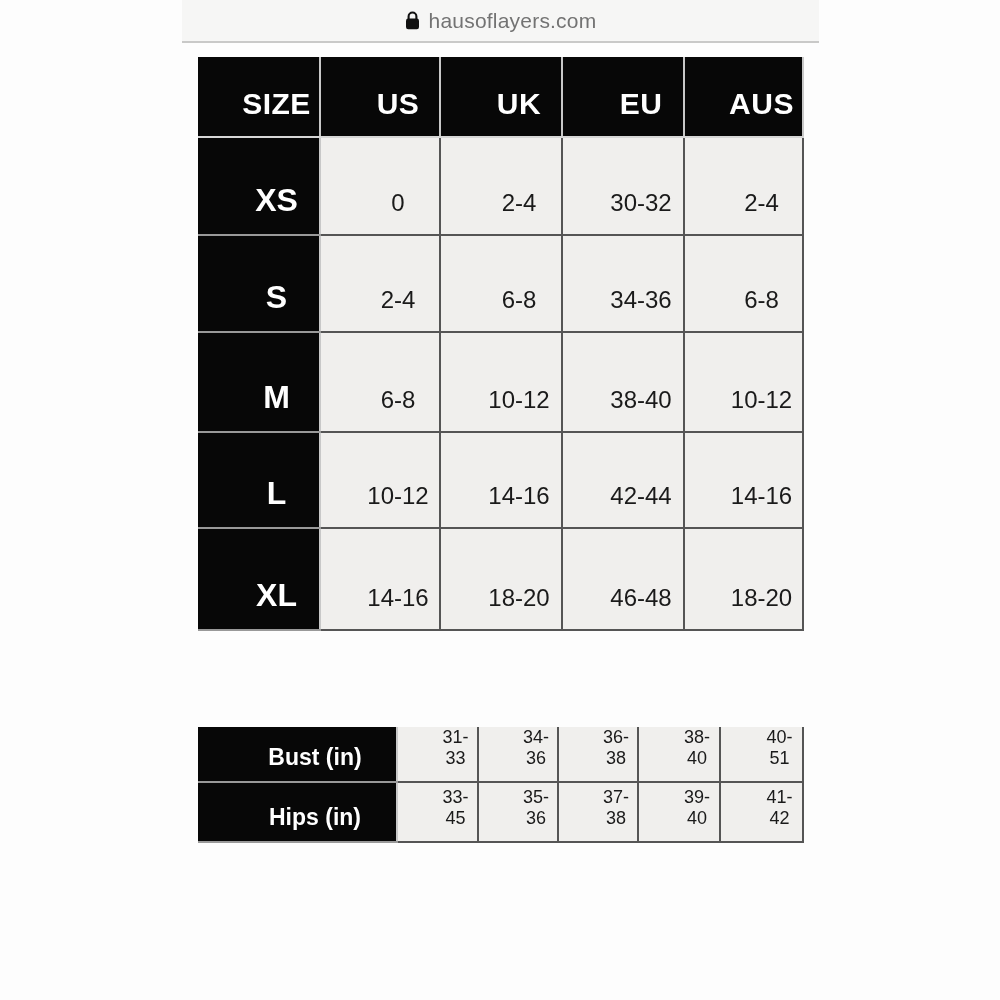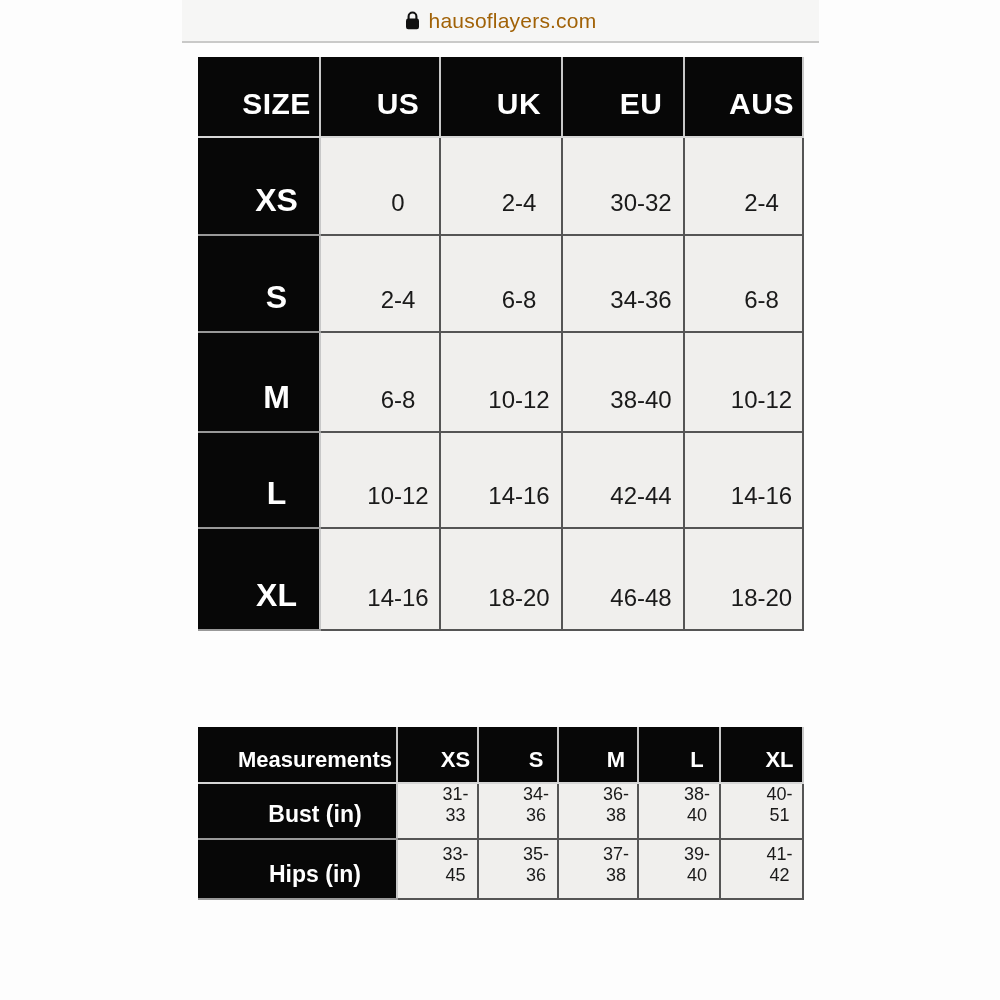--- a/index.html
+++ b/index.html
@@ -18,21 +18,21 @@
     width: 637px; height: 43px;
     background: #f6f6f5;
     border-bottom: 2px solid #c9c9c8;
     display: flex;
     align-items: center;
     justify-content: center;
     gap: 9px;
   }
   .url-text {
     font-size: 21px;
-    color: #a16207;
+    color: #737373;
     letter-spacing: 0.2px;
   }
   .lock { display: inline-block; line-height: 0; }
 
   
   table {
     position: absolute;
     border-collapse: collapse;
     table-layout: fixed;
   }
@@ -143,28 +143,20 @@
 <table class="t2">
   <colgroup>
     <col style="width:199px">
       <col style="width:81px">
       <col style="width:80px">
       <col style="width:80px">
       <col style="width:82px">
       <col style="width:83px">
   </colgroup>
   <tbody>
-  <tr class="head" style="height:56px">
-    <th class="bk">Measurements</th>
-    <th class="bk">XS</th>
-    <th class="bk">S</th>
-    <th class="bk">M</th>
-    <th class="bk">L</th>
-    <th class="bk">XL</th>
-  </tr>
   <tr style="height:50px">
     <th class="bk rowlab">Bust (in)</th>
     <td class="lt">31-33</td>
     <td class="lt">34-36</td>
     <td class="lt">36-38</td>
     <td class="lt">38-40</td>
     <td class="lt">40-51</td>
   </tr>
   <tr style="height:60px">
     <th class="bk rowlab">Hips (in)</th>

